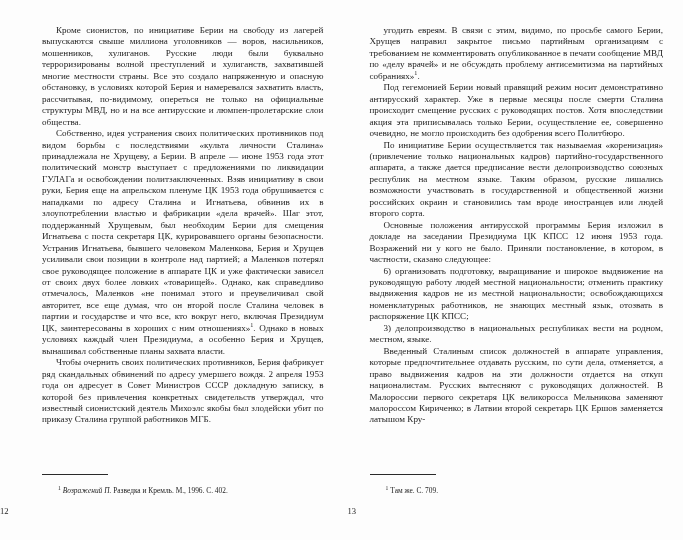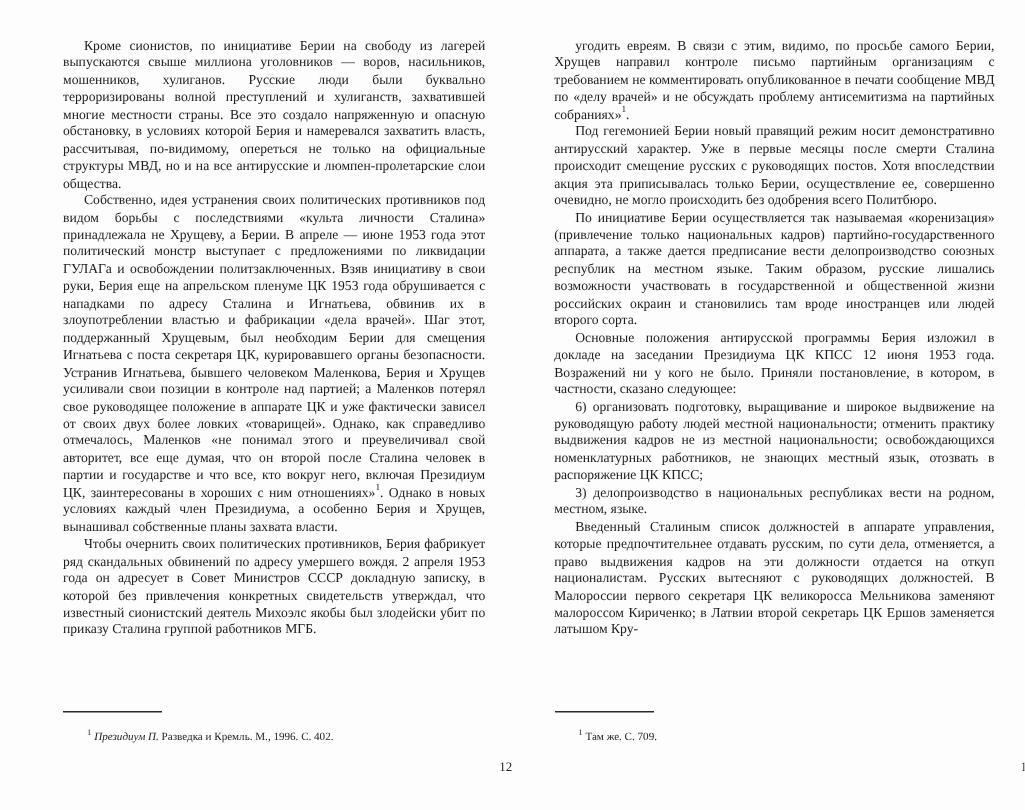--- a/index.html
+++ b/index.html
@@ -83,49 +83,49 @@
     margin-right: 2px;
   }
   .fn-text .author {
     font-style: italic;
   }
   .page-number {
     position: absolute;
     top: 38px;
     width: 100%;
     left: 0;
-    text-align: right;
+    text-align: left;
     font-size: 8.6px;
     color: #262626;
   }
   .page-right .page-number { left: 6px; }
 </style>
 </head>
 <body>
 
 <div class="spread">
 
   <div class="page page-left">
     <div class="body-text">
       <p><span>Кроме сионистов, по инициативе Берии на свободу из лагерей выпускаются свыше миллиона уголовников — воров, насильников, мошенников, хулиганов. Русские люди были буквально терроризированы волной преступлений и хулиганств, захватившей многие местности страны. Все это создало напряженную и опасную обстановку, в условиях которой Берия и намеревался захватить власть, рассчитывая, по-видимому, опереться не только на официальные структуры МВД, но и на все антирусские и люмпен-пролетарские слои общества.</span></p>
       <p><span>Собственно, идея устранения своих политических противников под видом борьбы с последствиями «культа личности Сталина» принадлежала не Хрущеву, а Берии. В апреле — июне 1953 года этот политический монстр выступает с предложениями по ликвидации ГУЛАГа и освобождении политзаключенных. Взяв инициативу в свои руки, Берия еще на апрельском пленуме ЦК 1953 года обрушивается с нападками по адресу Сталина и Игнатьева, обвинив их в злоупотреблении властью и фабрикации «дела врачей». Шаг этот, поддержанный Хрущевым, был необходим Берии для смещения Игнатьева с поста секретаря ЦК, курировавшего органы безопасности. Устранив Игнатьева, бывшего человеком Маленкова, Берия и Хрущев усиливали свои позиции в контроле над партией; а Маленков потерял свое руководящее положение в аппарате ЦК и уже фактически зависел от своих двух более ловких «товарищей». Однако, как справедливо отмечалось, Маленков «не понимал этого и преувеличивал свой авторитет, все еще думая, что он второй после Сталина человек в партии и государстве и что все, кто вокруг него, включая Президиум ЦК, заинтересованы в хороших с ним отношениях»</span><sup class="fn">1</sup>. <span>Однако в новых условиях каждый член Президиума, а особенно Берия и Хрущев, вынашивал собственные планы захвата власти.</span></p>
       <p><span>Чтобы очернить своих политических противников, Берия фабрикует ряд скандальных обвинений по адресу умершего вождя. 2 апреля 1953 года он адресует в Совет Министров СССР докладную записку, в которой без привлечения конкретных свидетельств утверждал, что известный сионистский деятель Михоэлс якобы был злодейски убит по приказу Сталина группой работников МГБ.</span></p>
     </div>
     <div class="footnote-zone">
       <div class="fn-rule"></div>
       <div class="fn-text">
-        <span class="fn-marker">1</span><span class="author">Президиум П.</span><span> Разведка и Кремль. М., 1996. С. 402.</span>
+        <span class="fn-marker">1</span><span class="author">Возражений П.</span><span> Разведка и Кремль. М., 1996. С. 402.</span>
       </div>
       <div class="page-number">12</div>
     </div>
   </div>
 
   <div class="page page-right">
     <div class="body-text">
-      <p><span>угодить евреям. В связи с этим, видимо, по просьбе самого Берии, Хрущев направил контроле письмо партийным организациям с требованием не комментировать опубликованное в печати сообщение МВД по «делу врачей» и не обсуждать проблему антисемитизма на партийных собраниях»</span><sup class="fn">1</sup>.</p>
+      <p><span>угодить евреям. В связи с этим, видимо, по просьбе самого Берии, Хрущев направил закрытое письмо партийным организациям с требованием не комментировать опубликованное в печати сообщение МВД по «делу врачей» и не обсуждать проблему антисемитизма на партийных собраниях»</span><sup class="fn">1</sup>.</p>
       <p><span>Под гегемонией Берии новый правящий режим носит демонстративно антирусский характер. Уже в первые месяцы после смерти Сталина происходит смещение русских с руководящих постов. Хотя впоследствии акция эта приписывалась только Берии, осуществление ее, совершенно очевидно, не могло происходить без одобрения всего Политбюро.</span></p>
       <p><span>По инициативе Берии осуществляется так называемая «коренизация» (привлечение только национальных кадров) партийно-государственного аппарата, а также дается предписание вести делопроизводство союзных республик на местном языке. Таким образом, русские лишались возможности участвовать в государственной и общественной жизни российских окраин и становились там вроде иностранцев или людей второго сорта.</span></p>
       <p><span>Основные положения антирусской программы Берия изложил в докладе на заседании Президиума ЦК КПСС 12 июня 1953 года. Возражений ни у кого не было. Приняли постановление, в котором, в частности, сказано следующее:</span></p>
       <p><span>6) организовать подготовку, выращивание и широкое выдвижение на руководящую работу людей местной национальности; отменить практику выдвижения кадров не из местной национальности; освобождающихся номенклатурных работников, не знающих местный язык, отозвать в распоряжение ЦК КПСС;</span></p>
       <p><span>3) делопроизводство в национальных республиках вести на родном, местном, языке.</span></p>
       <p><span>Введенный Сталиным список должностей в аппарате управления, которые предпочтительнее отдавать русским, по сути дела, отменяется, а право выдвижения кадров на эти должности отдается на откуп националистам. Русских вытесняют с руководящих должностей. В Малороссии первого секретаря ЦК великоросса Мельникова заменяют малороссом Кириченко; в Латвии второй секретарь ЦК Ершов заменяется латышом Кру-</span></p>
     </div>
     <div class="footnote-zone">
       <div class="fn-rule"></div>
       <div class="fn-text">

